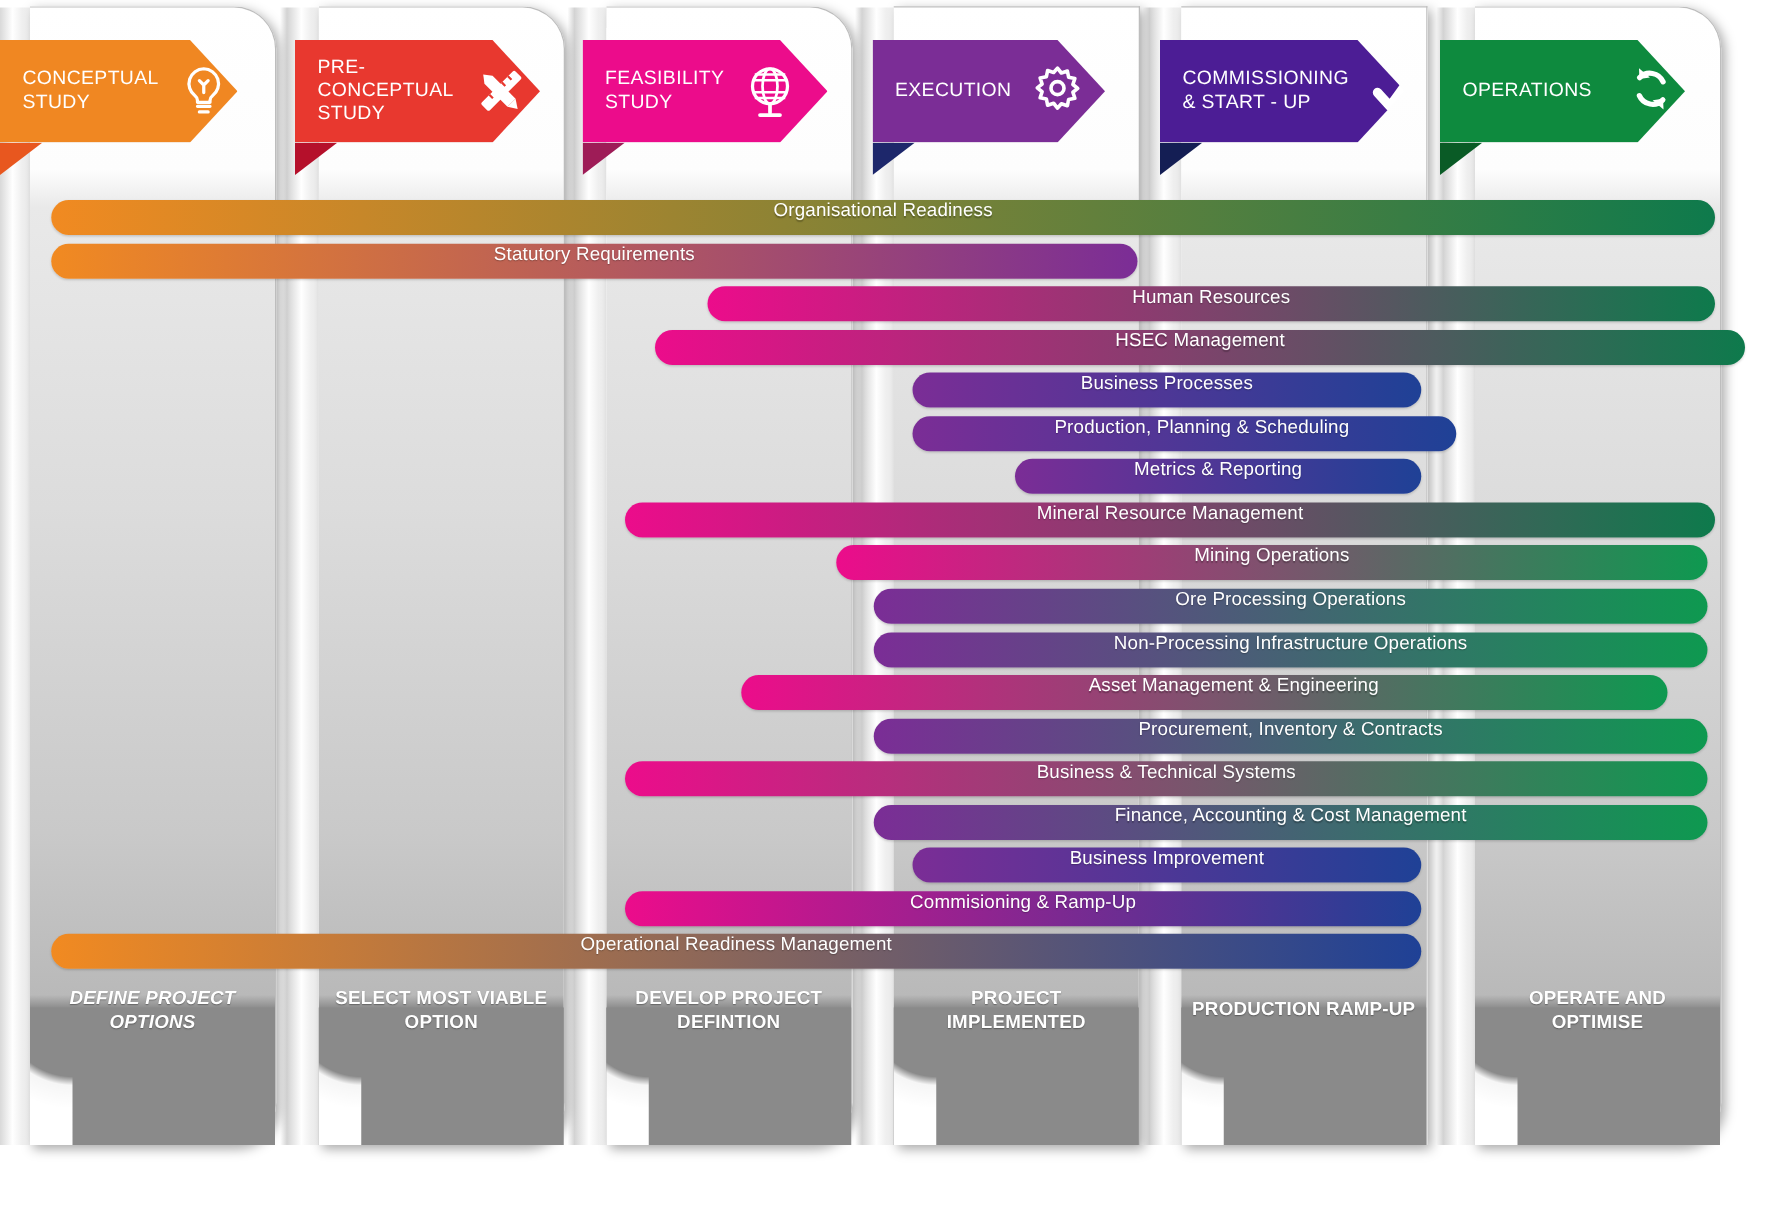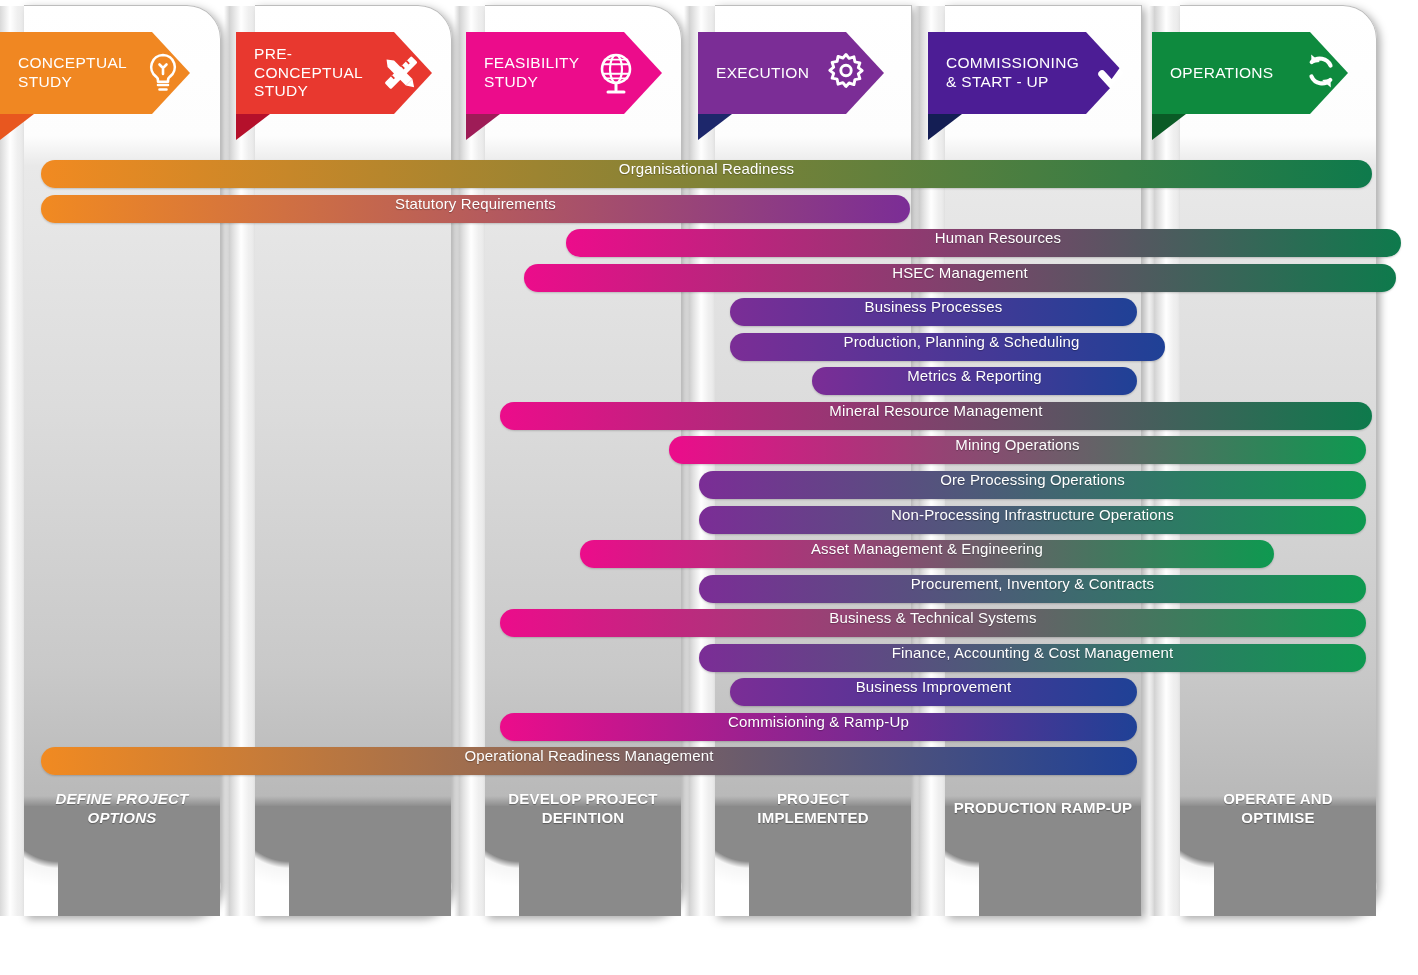--- a/index.html
+++ b/index.html
@@ -113,20 +113,21 @@
       <div class="col" style="left: 24px; width: 196px; font-style: italic;">
         <div class="gloss"></div>
         <div class="colbottom"></div>
         <div class="fold"></div>
         <div class="captionbox">DEFINE PROJECT OPTIONS</div>
       </div>
       <div class="col" style="left: 255px; width: 196px;">
         <div class="gloss"></div>
         <div class="colbottom"></div>
         <div class="fold"></div>
+        <div class="captionbox">SELECT MOST VIABLE OPTION</div>
       </div>
       <div class="col" style="left: 485px; width: 196px;">
         <div class="gloss"></div>
         <div class="colbottom"></div>
         <div class="fold"></div>
         <div class="captionbox">DEVELOP PROJECT DEFINTION</div>
       </div>
       <div class="col flat" style="left: 715px; width: 196px;">
         <div class="gloss"></div>
         <div class="colbottom"></div>
@@ -146,21 +147,21 @@
         <div class="captionbox">OPERATE AND OPTIMISE</div>
       </div>
     </div>
   <div id="bars">
       <div class="bar" style="left: 41px; width: 1331px; top: 160px; background: linear-gradient(to right, rgb(241, 138, 33) 0%, rgb(14, 122, 76) 100%);">
         <span class="barlabel">Organisational Readiness</span>
       </div>
       <div class="bar" style="left: 41px; width: 869px; top: 195px; background: linear-gradient(to right, rgb(241, 138, 33) 0%, rgb(123, 45, 150) 100%);">
         <span class="barlabel">Statutory Requirements</span>
       </div>
-      <div class="bar" style="left: 566px; width: 806px; top: 229px; background: linear-gradient(to right, rgb(236, 12, 139) 0%, rgb(14, 122, 76) 100%); padding-left: 29px;">
+      <div class="bar" style="left: 566px; width: 806px; top: 229px; background: linear-gradient(to right, rgb(236, 12, 139) 0%, rgb(14, 122, 76) 100%);">
         <span class="barlabel">Human Resources</span>
       </div>
       <div class="bar" style="left: 524px; width: 872px; top: 264px; background: linear-gradient(to right, rgb(236, 12, 139) 0%, rgb(14, 122, 76) 100%);">
         <span class="barlabel">HSEC Management</span>
       </div>
       <div class="bar" style="left: 730px; width: 407px; top: 298px; background: linear-gradient(to right, rgb(123, 45, 150) 0%, rgb(31, 65, 150) 100%);">
         <span class="barlabel">Business Processes</span>
       </div>
       <div class="bar" style="left: 730px; width: 407px; top: 333px; background: linear-gradient(to right, rgb(123, 45, 150) 0%, rgb(31, 65, 150) 100%); padding-left: 28px;">
         <span class="barlabel">Production, Planning &amp; Scheduling</span>
@@ -173,21 +174,21 @@
       </div>
       <div class="bar" style="left: 669px; width: 697px; top: 436px; background: linear-gradient(to right, rgb(236, 12, 139) 0%, rgb(14, 153, 80) 100%);">
         <span class="barlabel">Mining Operations</span>
       </div>
       <div class="bar" style="left: 699px; width: 667px; top: 471px; background: linear-gradient(to right, rgb(123, 45, 150) 0%, rgb(14, 153, 80) 100%);">
         <span class="barlabel">Ore Processing Operations</span>
       </div>
       <div class="bar" style="left: 699px; width: 667px; top: 506px; background: linear-gradient(to right, rgb(123, 45, 150) 0%, rgb(14, 153, 80) 100%);">
         <span class="barlabel">Non-Processing Infrastructure Operations</span>
       </div>
-      <div class="bar" style="left: 580px; width: 694px; top: 540px; background: linear-gradient(to right, rgb(236, 12, 139) 0%, rgb(14, 153, 80) 100%);">
+      <div class="bar" style="left: 593px; width: 694px; top: 540px; background: linear-gradient(to right, rgb(236, 12, 139) 0%, rgb(14, 153, 80) 100%); padding-left: 47px;">
         <span class="barlabel">Asset Management &amp; Engineering</span>
       </div>
       <div class="bar" style="left: 699px; width: 667px; top: 575px; background: linear-gradient(to right, rgb(123, 45, 150) 0%, rgb(14, 153, 80) 100%);">
         <span class="barlabel">Procurement, Inventory &amp; Contracts</span>
       </div>
       <div class="bar" style="left: 500px; width: 866px; top: 609px; background: linear-gradient(to right, rgb(236, 12, 139) 0%, rgb(14, 153, 80) 100%);">
         <span class="barlabel">Business &amp; Technical Systems</span>
       </div>
       <div class="bar" style="left: 699px; width: 667px; top: 644px; background: linear-gradient(to right, rgb(123, 45, 150) 0%, rgb(14, 153, 80) 100%);">
         <span class="barlabel">Finance, Accounting &amp; Cost Management</span>

